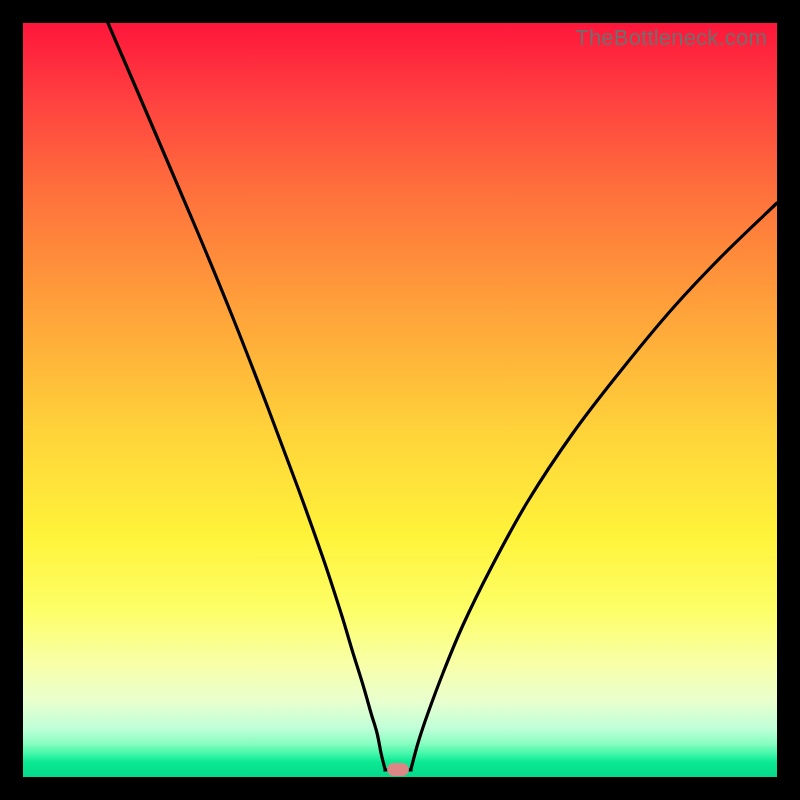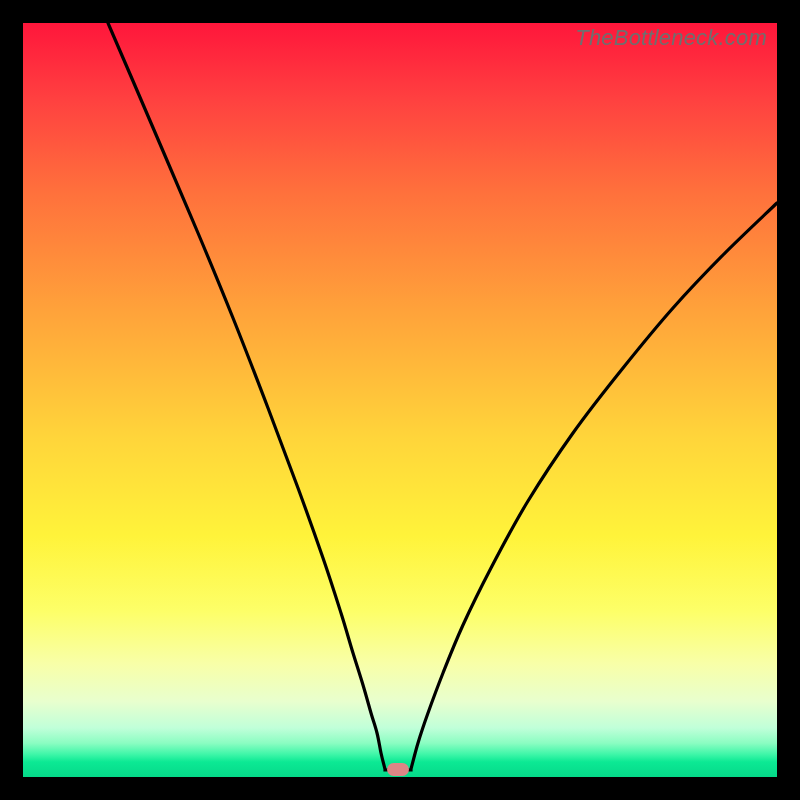--- a/index.html
+++ b/index.html
@@ -27,21 +27,20 @@
       #fff33a 68%,
       #fdff68 78%,
       #f8ffa8 85%,
       #e8ffce 90%,
       #c0ffd9 93.5%,
       #8bfdc2 95.5%,
       #3ef6a8 97%,
       #0ce994 98%,
       #05d989 100%
     );
-    font-style: italic;
   }
   .watermark {
     position: absolute;
     top: 2px;
     right: 10px;
     color: #6f6f6f;
     font-size: 22px;
     font-weight: 400;
     letter-spacing: 0.2px;
   }

